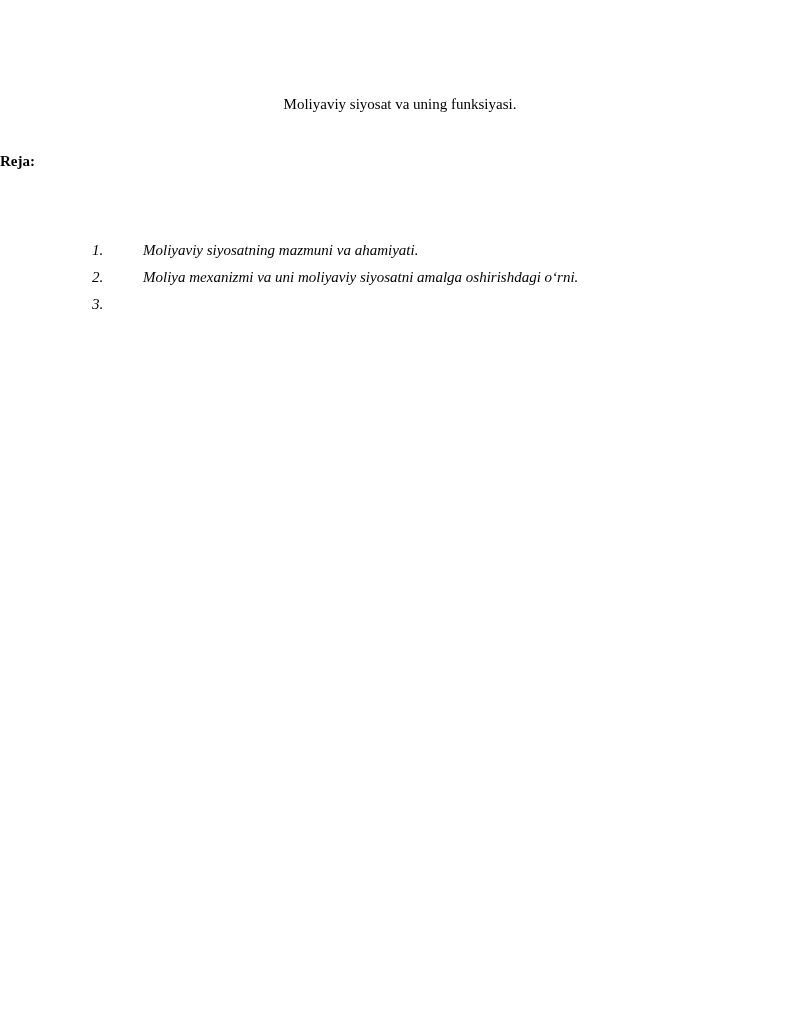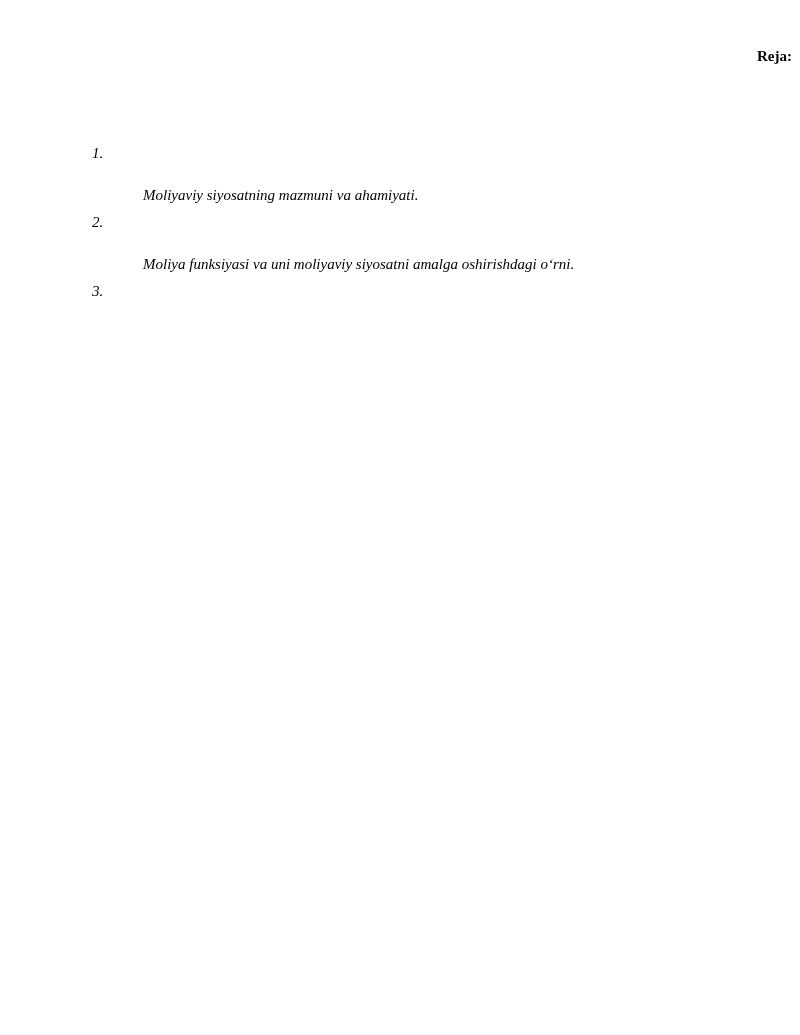--- a/index.html
+++ b/index.html
@@ -25,24 +25,24 @@
   }
   .doc-title {
     text-align: center;
     font-size: 15px;
     line-height: 1.2;
     margin: 0;
     padding-top: 95px;
     font-weight: normal;
   }
   .reja-heading {
-    text-align: right;
+    text-align: left;
     font-size: 15px;
     font-weight: bold;
-    margin: 8px;
+    margin: 0;
     padding-top: 40px;
   }
   .plan-list {
     margin: 0;
     padding: 0;
     list-style: none;
     padding-top: 73px;
   }
   .plan-item {
     display: flex;
@@ -52,38 +52,38 @@
     padding: 0 0 12px 0;
   }
   .plan-num {
     width: 51px;
     padding-left: 92px;
     box-sizing: content-box;
     flex: 0 0 auto;
   }
   .plan-text {
     flex: 1 1 auto;
-    margin-top: 42px;
   }
 </style>
 </head>
 <body>
 
 <div class="page">
 
+  <div class="doc-title">Moliyaviy siyosat va uning funksiyasi.</div>
 
   <div class="reja-heading">Reja:</div>
 
   <ul class="plan-list">
     <li class="plan-item">
       <span class="plan-num">1.</span>
       <span class="plan-text">Moliyaviy siyosatning mazmuni va ahamiyati.</span>
     </li>
     <li class="plan-item">
       <span class="plan-num">2.</span>
-      <span class="plan-text">Moliya funksiyasi va uni moliyaviy siyosatni amalga oshirishdagi o‘rni.</span>
+      <span class="plan-text">Moliya mexanizmi va uni moliyaviy siyosatni amalga oshirishdagi o‘rni.</span>
     </li>
     <li class="plan-item">
       <span class="plan-num">3.</span>
     </li>
   </ul>
 
 </div>
 
 </body></html>

